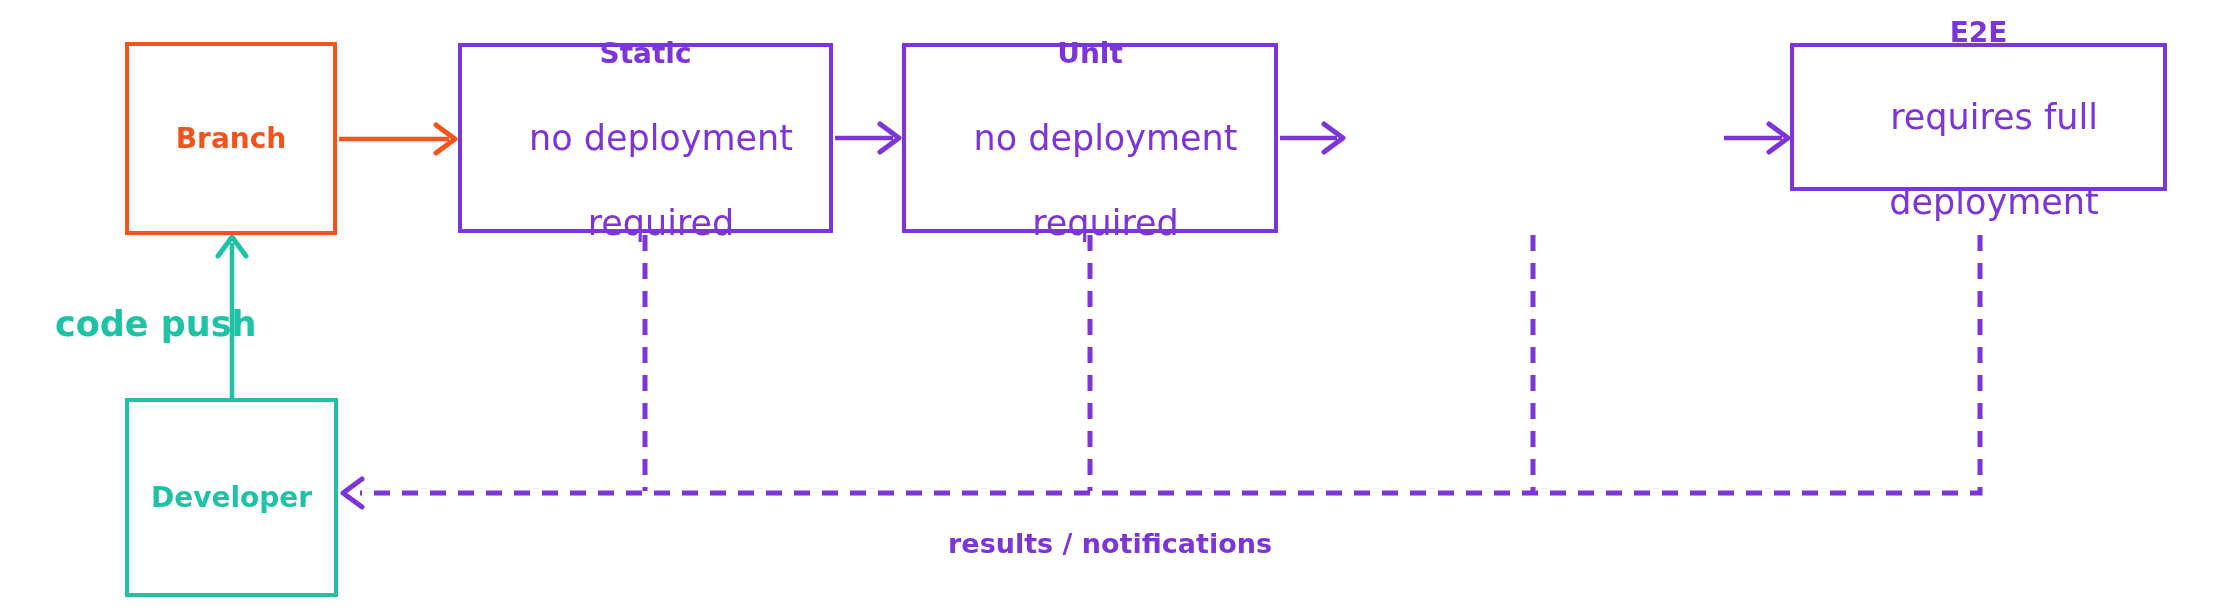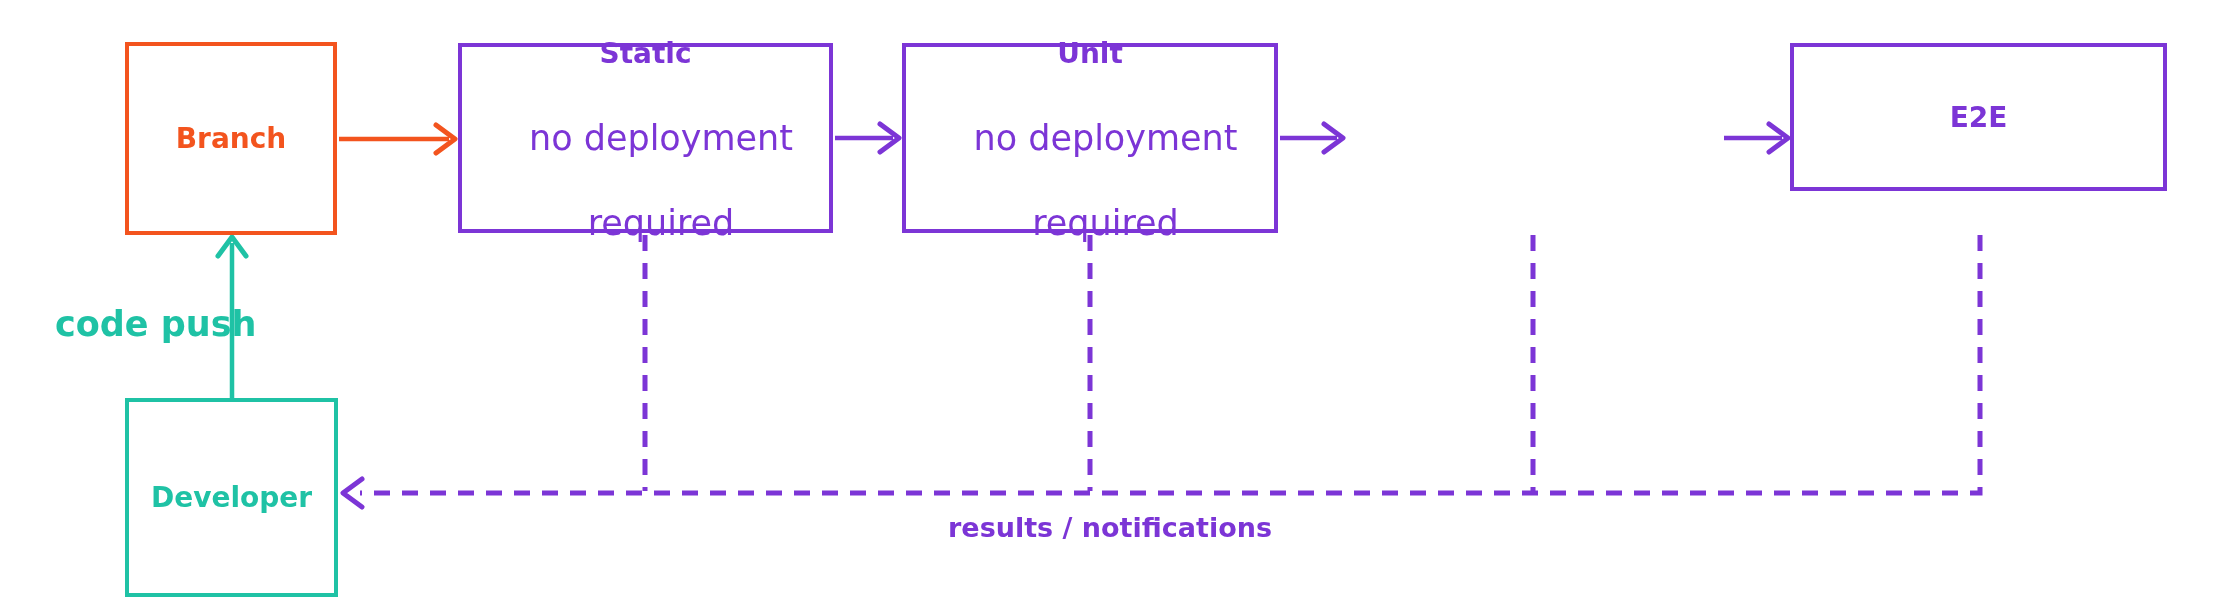--- a/index.html
+++ b/index.html
@@ -77,21 +77,21 @@
   .label-code-push {
     left: 55px;
     top: 304px;
     width: 162px;
     text-align: center;
     font-size: 35px;
     color: var(--color-teal, #1FC2A5);
   }
   .label-results {
     left: 935px;
-    top: 512px;
+    top: 528px;
     width: 350px;
     text-align: center;
     font-size: 27px;
     color: var(--color-purple, #7C35D6);
   }
 </style>
 </head>
 <body>
 
 <div class="canvas">
@@ -132,20 +132,22 @@
 
   <div class="node purple-node" style="left:902px; top:43px; width:376px; height:190px;">
     <div class="title">Unit</div>
     <div class="sub">no deployment</div>
     <div class="sub">required</div>
   </div>
 
 
   <div class="node purple-node" style="left:1790px; top:43px; width:377px; height:148px;">
     <div class="title">E2E</div>
+    <div class="sub">requires full</div>
+    <div class="sub">deployment</div>
   </div>
 
   <div class="node teal-node" style="left:125px; top:398px; width:213px; height:199px;">
     <div class="title">Developer</div>
   </div>
 
   <div class="edge-label label-code-push">code push</div>
   <div class="edge-label label-results">results / notifications</div>
 
 </div>

